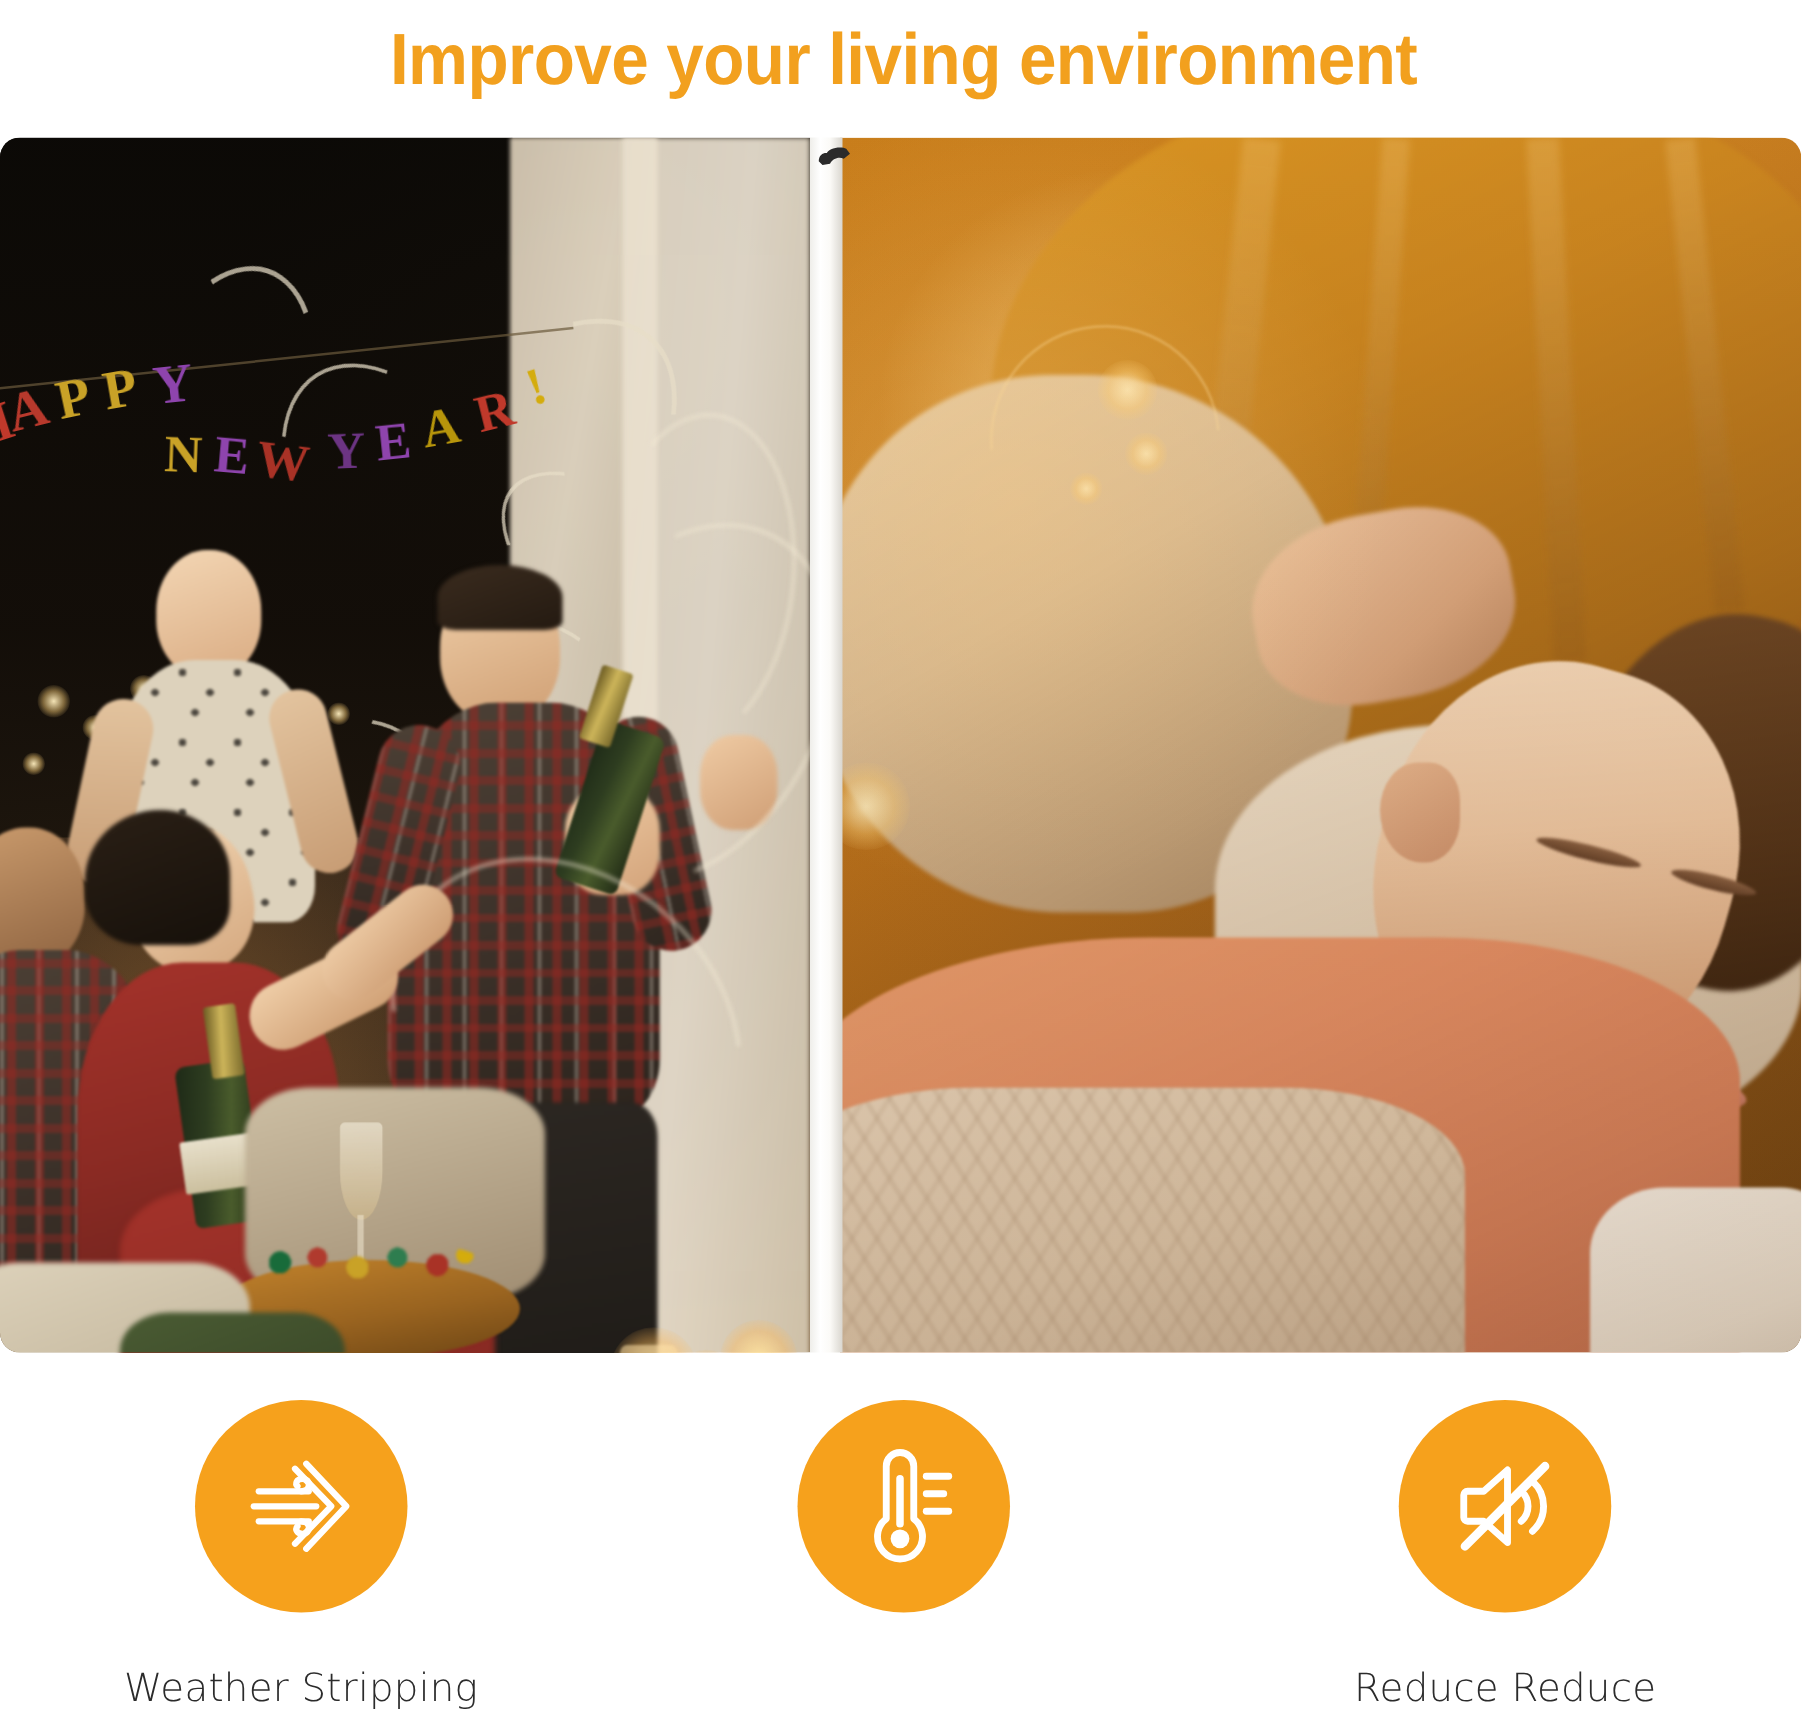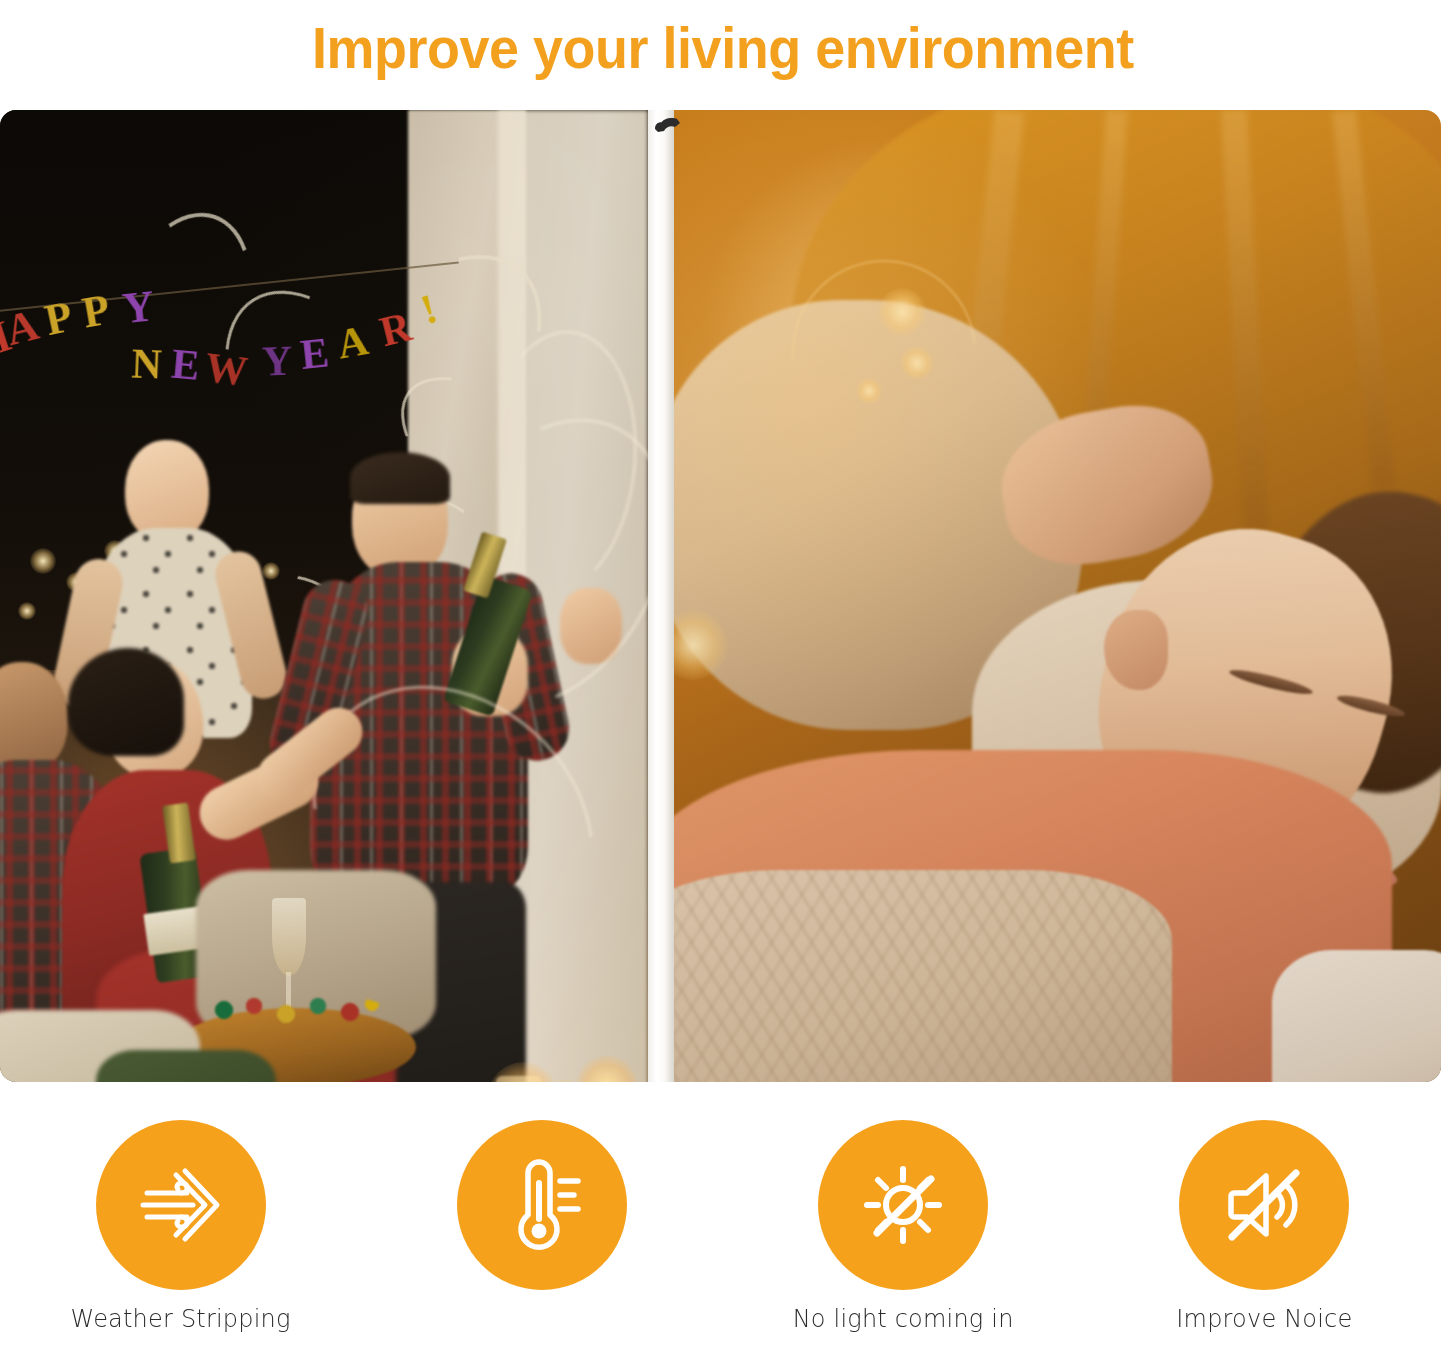--- a/index.html
+++ b/index.html
@@ -365,24 +365,24 @@
     height: 170px;
     border-radius: 50%;
     background: #F6A11C;
     display: flex;
     align-items: center;
     justify-content: center;
     flex: 0 0 auto;
   }
   .feature-circle svg { display: block; }
   .feature-label {
-    margin-top: 16px;
+    margin-top: 44px;
     font-family: "DejaVu Sans", sans-serif;
     font-weight: 300;
-    font-size: 24px;
+    font-size: 31px;
     line-height: 1.1;
     color: #2b2b2b;
     white-space: nowrap;
     letter-spacing: 0.2px;
   }
 </style>
 </head>
 <body>
 
 <div class="headline-bar">
@@ -577,52 +577,30 @@
           <circle cx="49" cy="78" r="7.5" fill="#ffffff" stroke="none"></circle>
 
           <path d="M70 28 H88"></path>
           <path d="M70 42 H84"></path>
           <path d="M70 56 H88"></path>
         </svg>
       </span>
     </div>
   </div>
 
-  <div class="feature">
-    <div class="feature-circle">
-      <span>
-        <svg width="104" height="104" viewBox="0 0 104 104" fill="none" stroke="#ffffff" stroke-width="6" stroke-linecap="round" stroke-linejoin="round">
-
-          <circle cx="52" cy="52" r="17"></circle>
-
-          <path d="M52 16 V27"></path>
-          <path d="M52 77 V88"></path>
-          <path d="M16 52 H27"></path>
-          <path d="M77 52 H88"></path>
-          <path d="M27 27 L35 35"></path>
-          <path d="M69 69 L77 77"></path>
-          <path d="M77 27 L69 35"></path>
-          <path d="M35 69 L27 77"></path>
-
-          <path d="M26 80 L80 26" stroke-width="7"></path>
-        </svg>
-      </span>
-    </div>
-    <div class="feature-label">No light coming in</div>
-  </div>
 
   <div class="feature">
     <div class="feature-circle">
       <span>
         <svg width="104" height="104" viewBox="0 0 104 104" fill="none" stroke="#ffffff" stroke-width="5.5" stroke-linecap="round" stroke-linejoin="round">
 
           <path d="M22 40 h13 L54 23 v58 L35 64 H22 a3 3 0 0 1 -3 -3 v-18 a3 3 0 0 1 3 -3 Z"></path>
 
           <path d="M65 40 a16 16 0 0 1 0 24"></path>
           <path d="M74 32 a27 27 0 0 1 0 40"></path>
 
           <path d="M20 84 L84 20" stroke-width="7"></path>
         </svg>
       </span>
     </div>
-    <div class="feature-label">Improve Noice</div>
+    <div class="feature-label">Reduce Reduce</div>
   </div>
 </div>
 
 </body></html>

